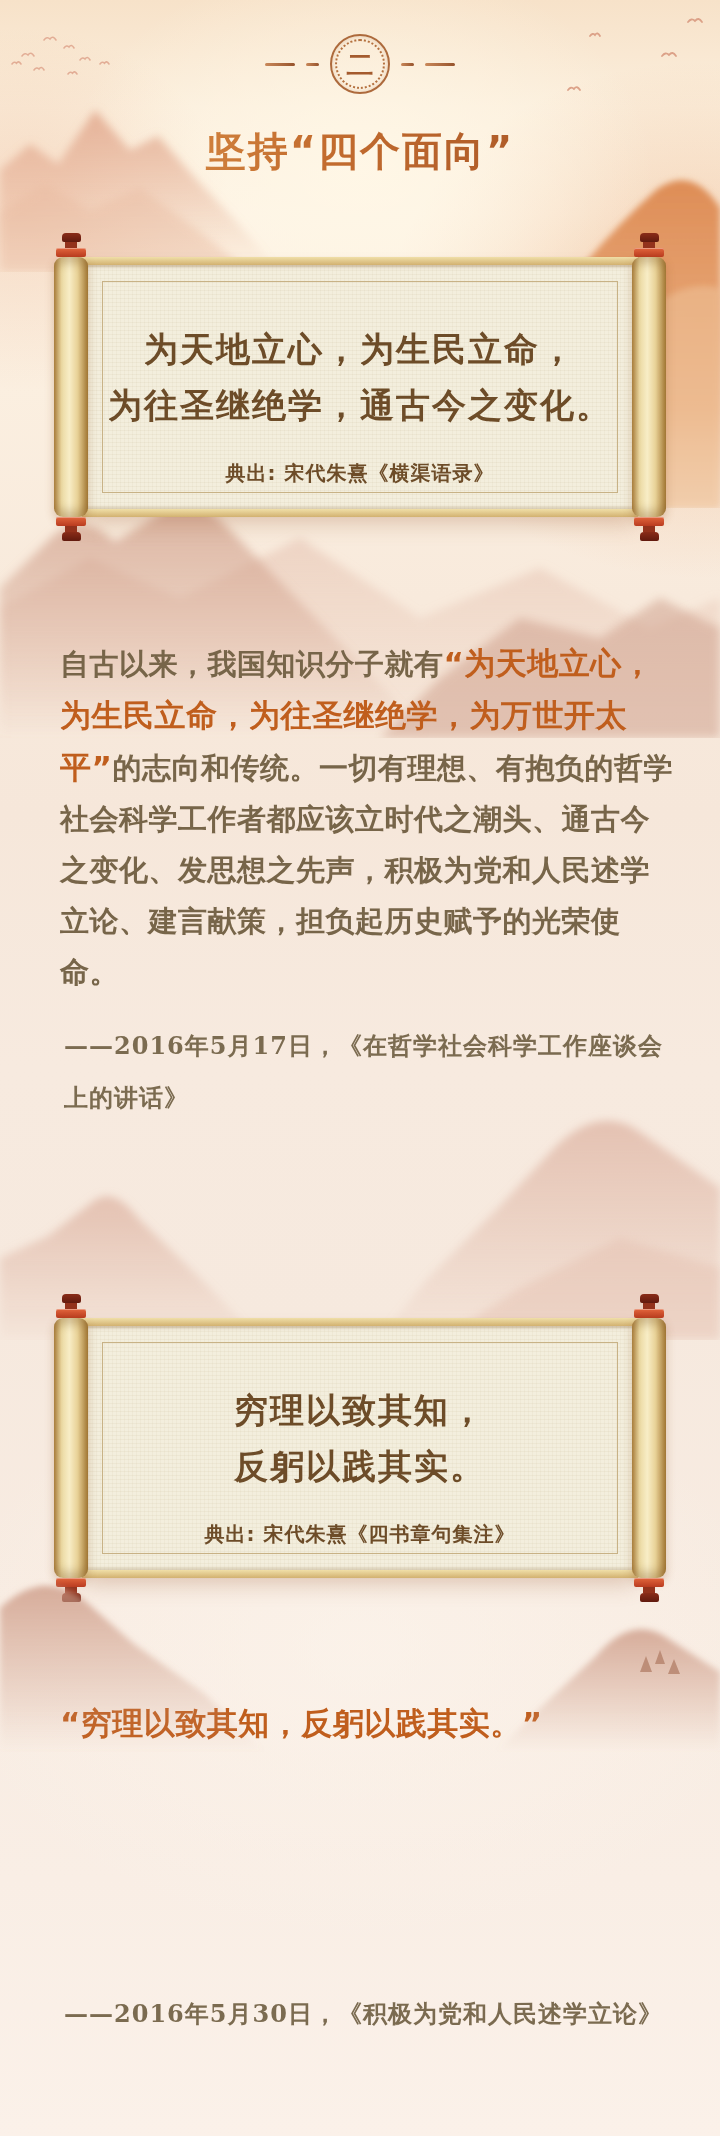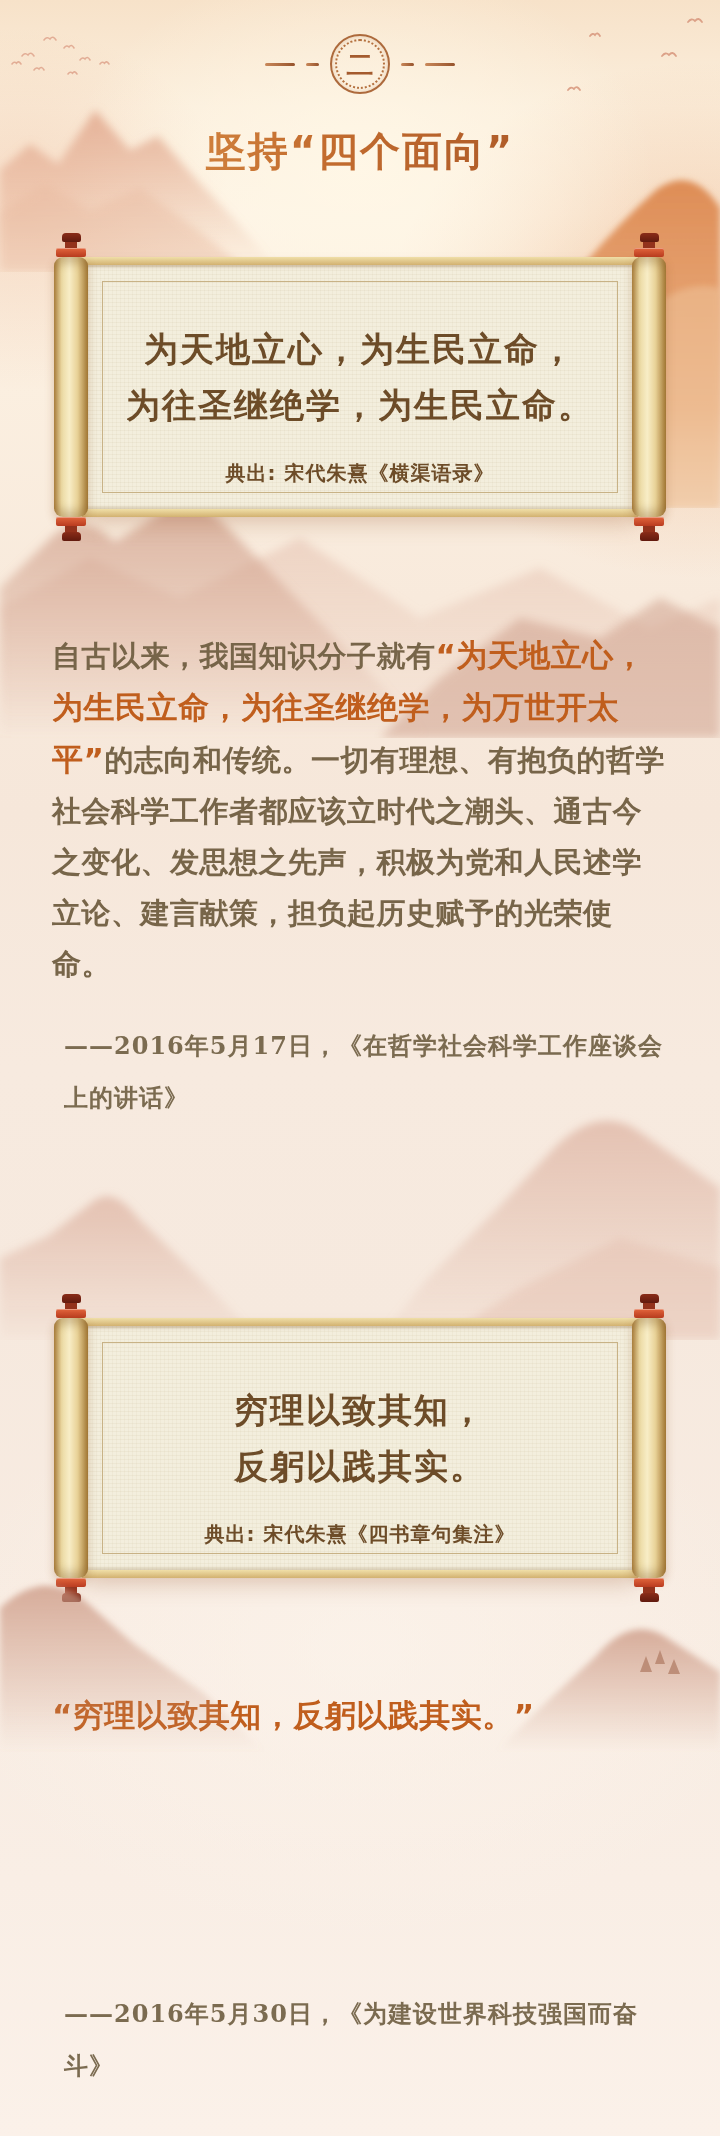--- a/index.html
+++ b/index.html
@@ -66,21 +66,21 @@
   .paper-edge-bottom{bottom:0;box-shadow:0 -2px 3px rgba(120,80,30,.22);}
 
   .scroll-lines{position:absolute;left:20px;right:20px;bottom:78px;
     display:flex;flex-direction:column;align-items:center;margin-top:21px;}
   .scroll-line{height:56px;line-height:56px;font-family:"DejaVu Serif",serif;font-weight:700;
     font-size:34px;color:#6d4c28;letter-spacing:2px;white-space:nowrap;}
   .scroll-source{position:absolute;left:0;right:0;bottom:24px;text-align:center;
     font-size:20px;font-weight:700;color:#6d4c28;letter-spacing:1px;font-family:"DejaVu Sans",sans-serif;}
 
   
-  .para{position:absolute;left:52px;width:616px;margin:0;z-index:2;
+  .para{position:absolute;left:52px;width:616px;margin:8px;z-index:2;
     font-size:29px;line-height:51px;font-weight:700;color:#776549;
     letter-spacing:.5px;word-break:break-all;text-align:left;}
   #para1{top:630px;}
   #para2{top:1688px;}
   .t-orange{color:#c05e1d;font-size:31px;}
   .quote-line{display:block;color:#c05e1d;font-size:31px;line-height:55px;margin-bottom:4px;}
 
   .citation{position:absolute;left:52px;width:616px;margin:12px;z-index:2;
     font-family:"DejaVu Serif",serif;font-size:24px;line-height:52px;font-weight:700;
     color:#7b6b50;letter-spacing:1px;word-break:break-all;}
@@ -208,21 +208,21 @@
     </div>
     <h1 class="title">坚持“四个面向”</h1>
   </div>
 
   <section class="scroll" id="scroll1">
     <div class="paper-wrap">
       <div class="paper">
         <div class="paper-border"></div>
         <div class="scroll-lines">
           <div class="scroll-line">为天地立心，为生民立命，</div>
-          <div class="scroll-line">为往圣继绝学，为生民立命。</div>
+          <div class="scroll-line">为往圣继绝学，通古今之变化。</div>
         </div>
         <div class="scroll-source">典出: 宋代朱熹《横渠语录》</div>
       </div>
       <div class="paper-edge paper-edge-top"></div>
       <div class="paper-edge paper-edge-bottom"></div>
     </div>
     <div class="roller roller-left">
       <div class="cap"></div>
       <div class="neck"></div>
       <div class="collar"></div>
@@ -274,15 +274,15 @@
       <div class="collar"></div>
       <div class="rod"></div>
       <div class="collar"></div>
       <div class="neck"></div>
       <div class="cap"></div>
     </div>
   </section>
 
   <p class="para" id="para2"><span class="quote-line">“穷理以致其知，反躬以践其实。”</span></p>
 
-  <p class="citation" id="citation2">——2016年5月30日，《为建设世界科技强国而奋斗》</p>
+  <p class="citation" id="citation2">——2016年5月30日，《积极为党和人民述学立论》</p>
 
 </div>
 
 </body></html>

